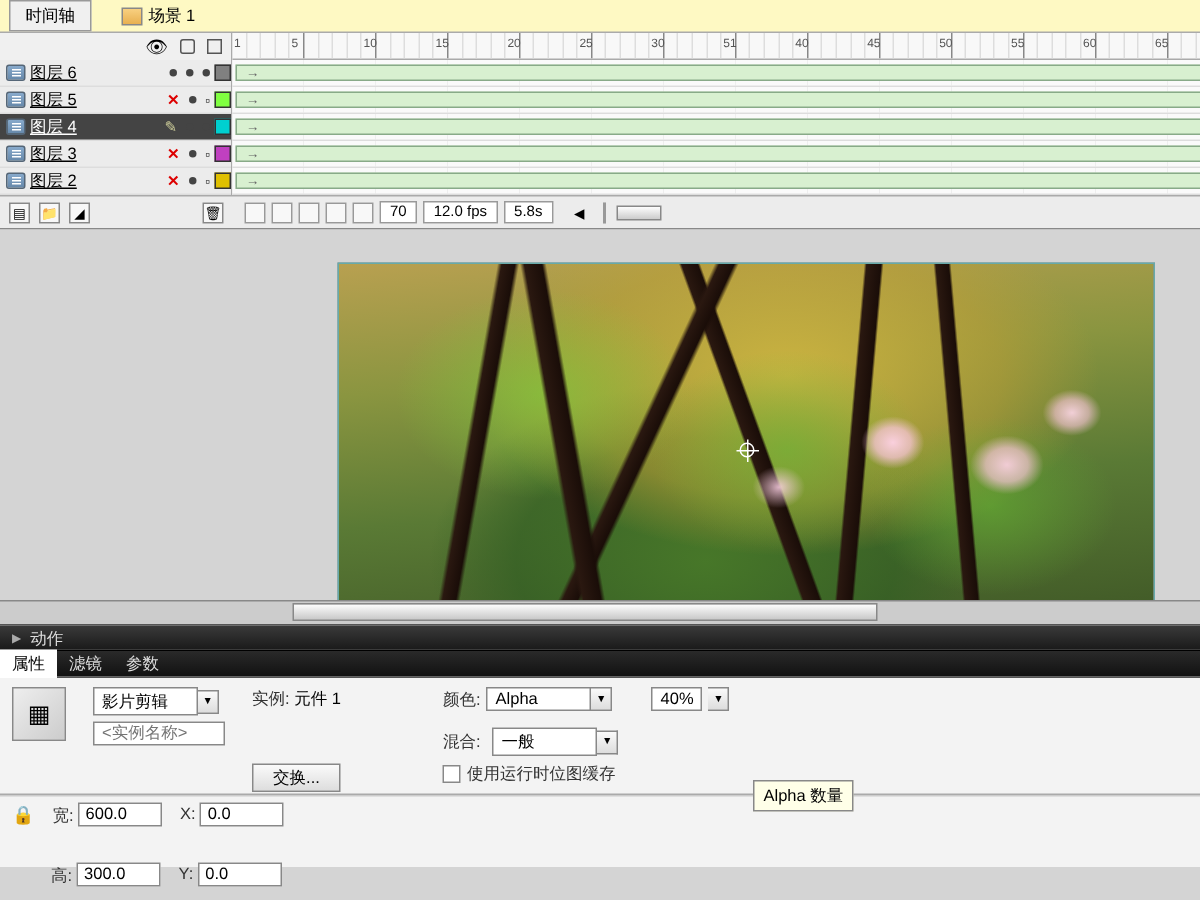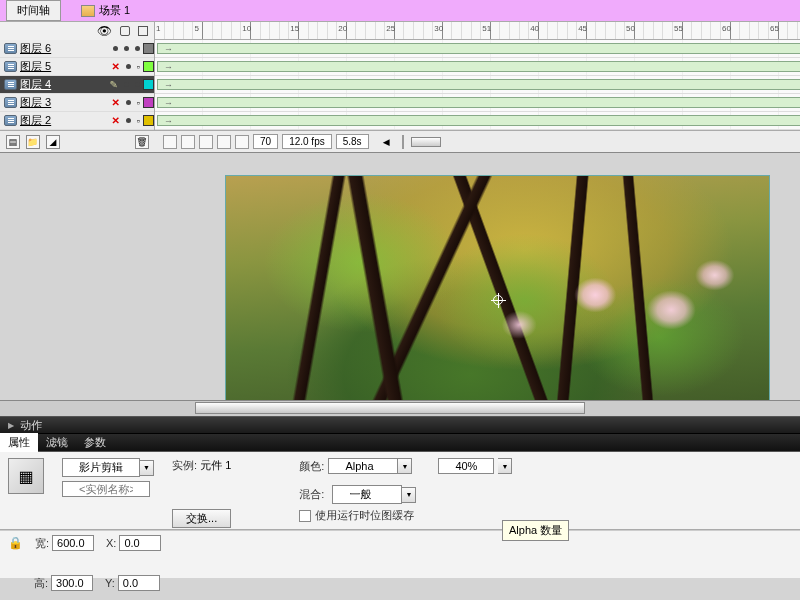--- a/index.html
+++ b/index.html
@@ -1,18 +1,18 @@
 <!DOCTYPE html>
 <html><head>
 <meta charset="utf-8">
 <style>
 * { box-sizing: border-box; margin: 0; padding: 0; font-family: "Microsoft YaHei", sans-serif; font-size: 11px; }
 body { background: #d4d4d4; width: 800px; height: 600px; overflow: hidden; position: relative; }
 
-.top-tabs { height: 22px; background: #f0abfc; border-bottom: 1px solid #aaa; display: flex; align-items: center; padding-left: 6px; gap: 20px; }
+.top-tabs { height: 22px; background: #fef9c3; border-bottom: 1px solid #aaa; display: flex; align-items: center; padding-left: 6px; gap: 20px; }
 .tab-btn { background: #f0f0f0; border: 1px solid #999; padding: 2px 10px; font-size: 11px; }
 .scene-label { display: flex; align-items: center; gap: 4px; }
 .scene-icon { width: 14px; height: 12px; background: linear-gradient(#f8d080,#e8b050); border: 1px solid #888; }
 
 .timeline-panel { background: #f0f0f0; border-bottom: 1px solid #888; }
 .timeline-header { display: flex; height: 18px; }
 .layer-header-left { width: 155px; border-right: 1px solid #aaa; display: flex; align-items: center; justify-content: flex-end; gap: 8px; padding-right: 6px; }
 .eye-icon { font-size: 12px; }
 .lock-icon { width: 10px; height: 10px; border: 1px solid #555; border-radius: 2px; }
 .square-icon { width: 10px; height: 10px; border: 1px solid #555; }
@@ -87,31 +87,31 @@
 .tri { color:#aaa; font-size:8px; }
 
 .props-panel { background: linear-gradient(#2a2a2a,#111); height: 18px; display:flex; align-items:center; border-bottom:1px solid #555; }
 .prop-tab { color:#ddd; padding: 2px 8px; font-size:11px; }
 .prop-tab.active { background:#fff; color:#000; }
 
 .props-body { background:#f3f3f3; padding: 6px 8px; display:flex; gap:18px; height: 78px; border-bottom:1px solid #aaa; }
 .props-col { display:flex; flex-direction:column; gap:4px; }
 .thumb-box { width:36px; height:36px; border:1px solid #888; background:linear-gradient(135deg,#eee,#ccc); display:flex; align-items:center; justify-content:center; font-size:16px; }
 .combo { display:inline-flex; align-items:center; }
-.combo-field { background:#fff; border:1px solid #888; padding:1px 16px; min-width:70px; font-size:11px; }
+.combo-field { background:#fff; border:1px solid #888; padding:1px 5px; min-width:70px; font-size:11px; }
 .combo-btn { width:14px; height:16px; border:1px solid #888; border-left:0; background:linear-gradient(#fafafa,#ddd); font-size:7px; display:flex; align-items:center; justify-content:center; }
 .small-btn { background:linear-gradient(#fafafa,#ddd); border:1px solid #888; padding:1px 0; font-size:11px;margin-top:32px; }
 .field-label { font-size:11px; color:#333; }
 .tooltip-box { position:absolute; background:#ffffe8; border:1px solid #888; padding:2px 6px; font-size:11px; left:502px; top:520px; }
 .checkbox-row { display:flex; align-items:center; gap:4px; }
 .checkbox { width:12px; height:12px; border:1px solid #888; background:#fff; }
 
 .dims-row { background:#f3f3f3; padding:4px 8px; display:flex; gap:12px; align-items:center; height:48px; border-top:1px solid #ccc; flex-wrap:wrap; }
 .dim-group { display:flex; align-items:center; gap:3px; }
-.dim-field { background:#fff; border:1px solid #888; padding:1px 4px; width:42px; font-size:11px; }
+.dim-field { background:#fff; border:1px solid #888; padding:1px 4px; width:56px; font-size:11px; }
 .lock-dims { font-size:12px; }
 </style>
 </head>
 <body>
 
 <div class="top-tabs">
   <button class="tab-btn">时间轴</button>
   <div class="scene-label">
     <span class="scene-icon"></span>
     <span><span>场景</span> <span>1</span></span>

